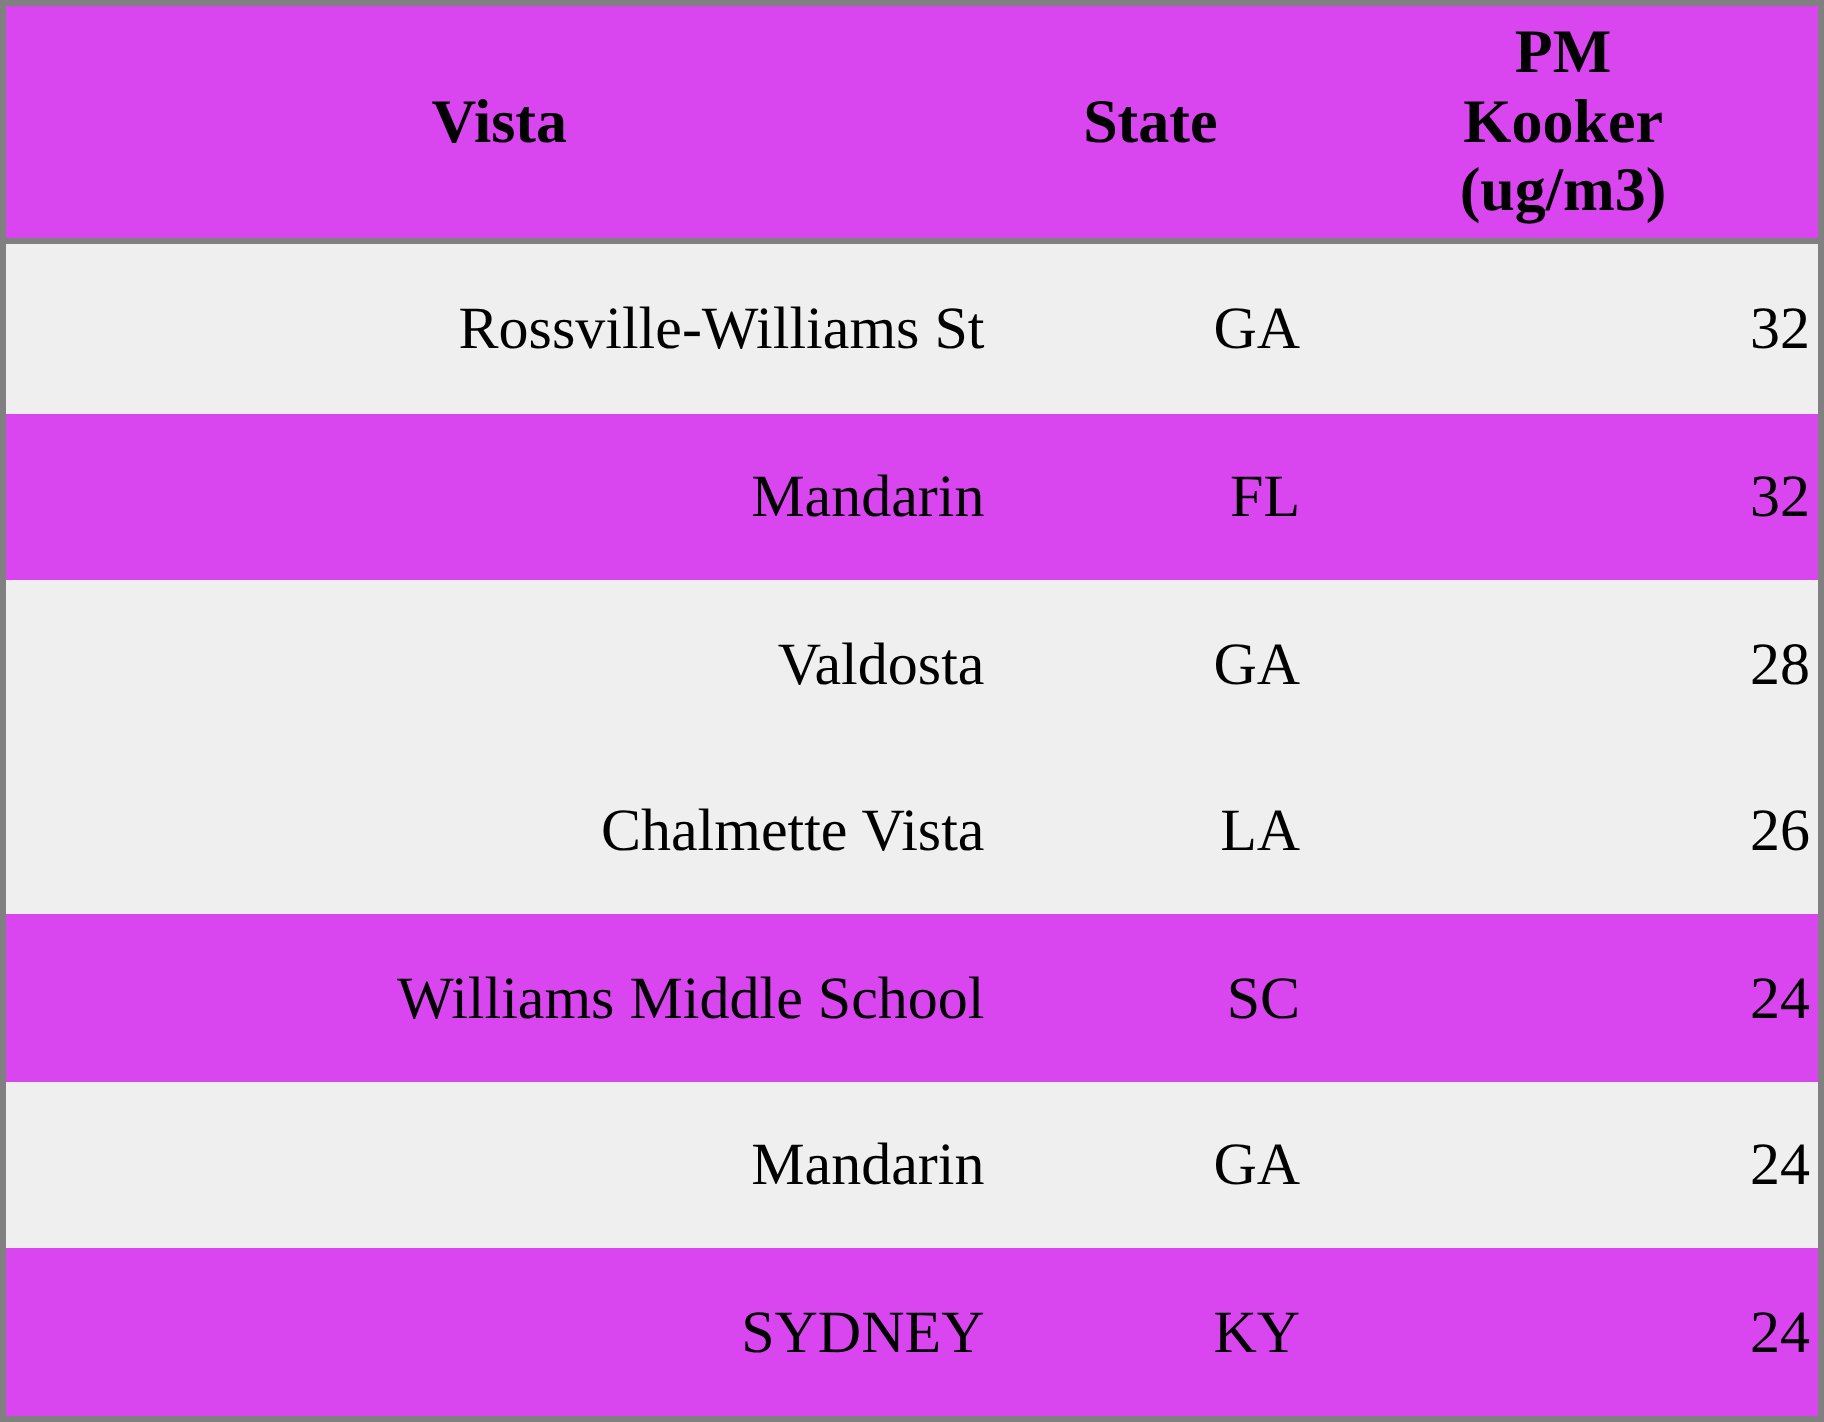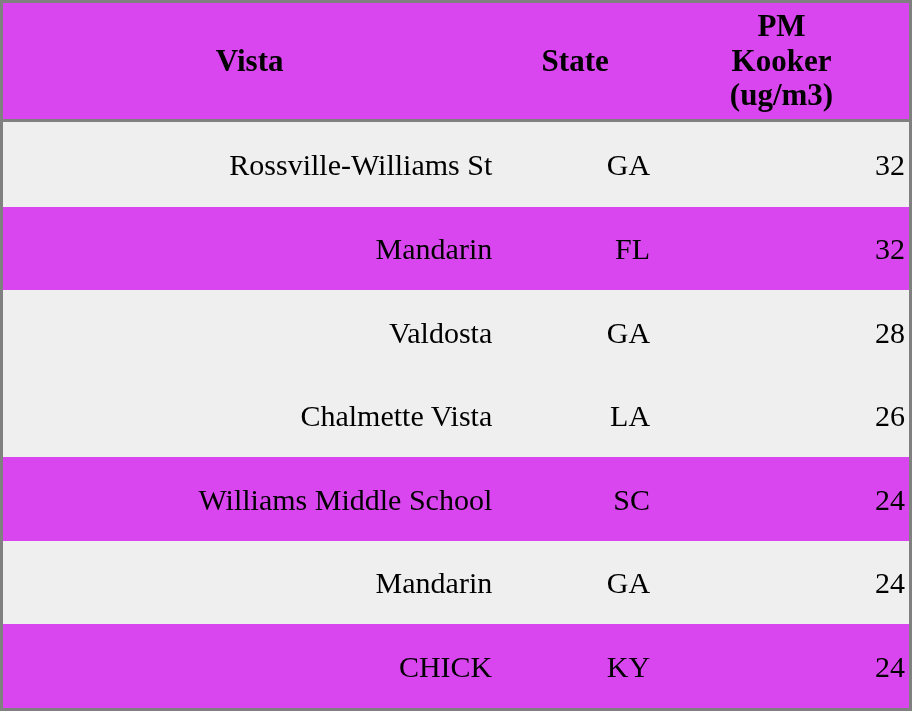--- a/index.html
+++ b/index.html
@@ -105,19 +105,19 @@
         <td>Williams Middle School</td>
         <td>SC</td>
         <td>24</td>
       </tr>
       <tr class="row-odd">
         <td>Mandarin</td>
         <td>GA</td>
         <td>24</td>
       </tr>
       <tr class="row-even">
-        <td>CHICK</td>
+        <td>SYDNEY</td>
         <td>KY</td>
         <td>24</td>
       </tr>
     </tbody>
   </table>
 </div>
 
 </body></html>

